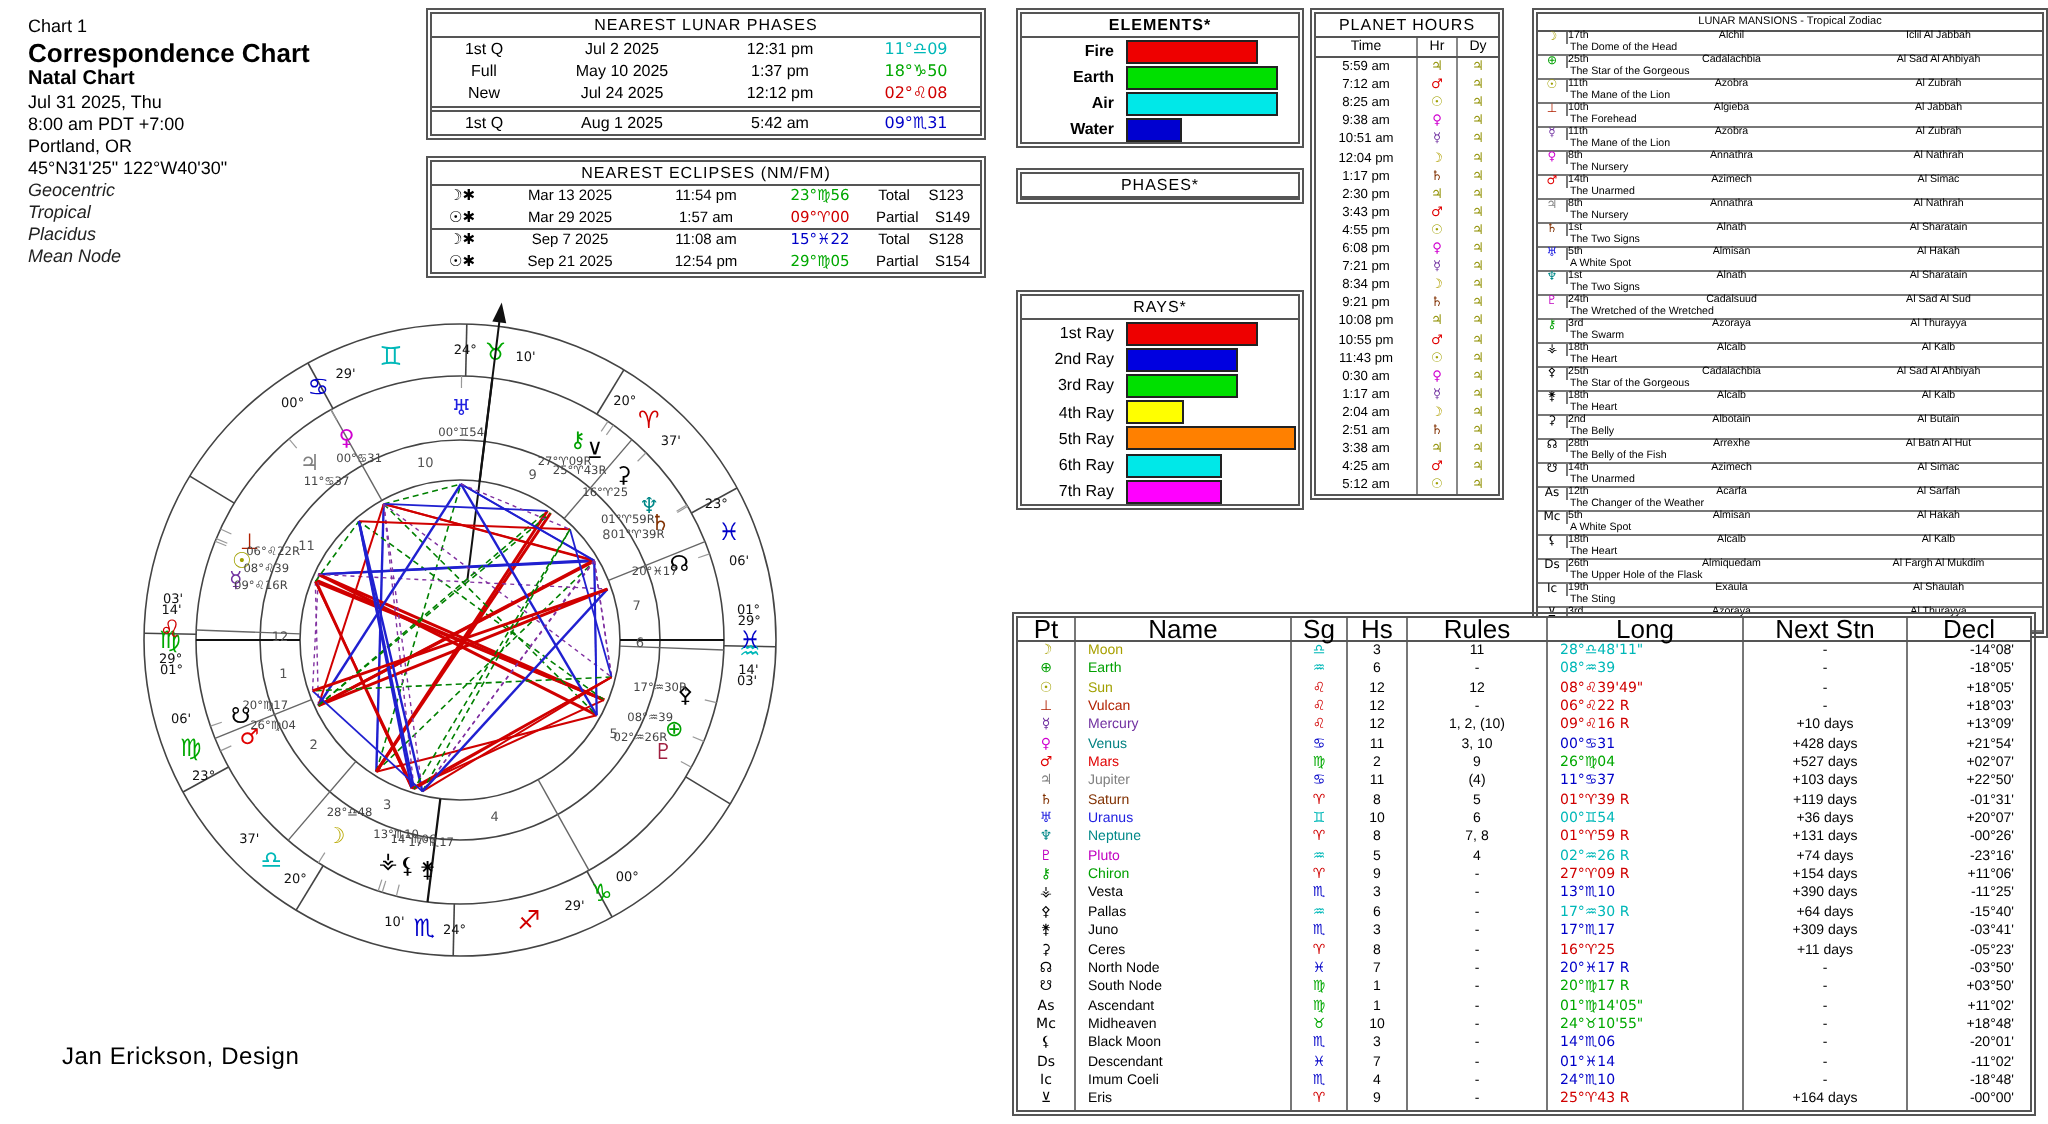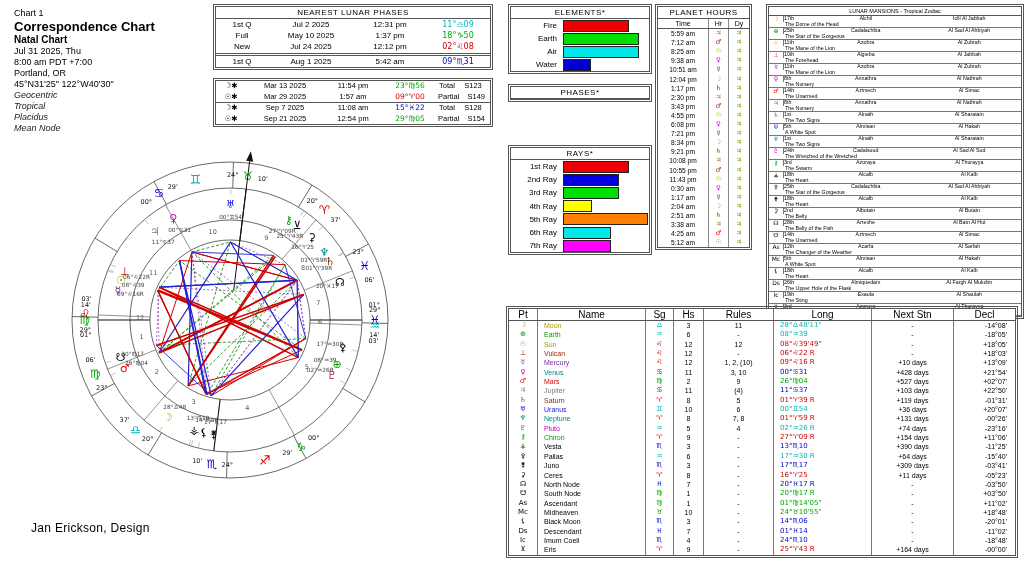--- a/index.html
+++ b/index.html
@@ -19,41 +19,41 @@
   #phases .trow{display:grid;grid-template-columns:52px 86px 72px 1fr;font-size:8px;line-height:11.2px;text-align:center;}
   #phases .sep{border-top:1px double #555;border-bottom:1px solid #555;height:1px;}
   
   #eclipses{left:215px;top:80px;width:274px;}
   #eclipses .trow{display:grid;grid-template-columns:30px 78px 58px 56px 1fr 34px;font-size:7.5px;line-height:10.6px;text-align:center;}
   #eclipses .midsep{border-top:1px solid #555;}
   
   .barpanel .brow{display:grid;grid-template-columns:52px 1fr;align-items:center;height:13px;font-size:8px;}
   .barpanel .blabel{text-align:right;padding-right:6px;}
   .barpanel .bar{height:10px;border:1px solid #222;}
-  #elements{left:510px;top:6px;width:138px;}
+  #elements{left:510px;top:6px;width:138px;font-weight:bold;}
   #modes{left:510px;top:86px;width:138px;}
   #rays{left:510px;top:147px;width:138px;}
   #rays .brow{height:13.2px;}
   
   #hours{left:657px;top:6px;width:91px;}
   #hours .hrow{display:grid;grid-template-columns:50px 20px 1fr;font-size:6.6px;line-height:9.1px;text-align:center;}
   #hours .hhead{font-size:7px;border-bottom:1px solid #555;}
   #hours .hc{border-left:1px solid #888;}
   
   #mansions{left:768px;top:6px;width:252px;}
   #mansions .mtitle{font-size:5.5px;text-align:center;border-bottom:1px solid #555;line-height:8px;}
   #mansions .mrow{border-bottom:1px solid #777;padding:0;}
   #mansions .l1{display:grid;grid-template-columns:15px 30px 1fr 1fr;font-size:5.3px;line-height:5.8px;}
   #mansions .l2{font-size:5.3px;line-height:5.2px;padding-left:16px;}
   #mansions .mg{border-right:1px solid #777;text-align:center;font-size:6px;}
   #mansions .c{text-align:center;}
   
   #ptable{left:508px;top:308px;width:506px;}
   #ptable .prow{display:grid;grid-template-columns:28px 108px 28px 30px 70px 98px 82px 1fr;font-size:7px;line-height:9.35px;}
-  #ptable .phead{font-size:10px;border-bottom:1px solid #555;line-height:11px;}
+  #ptable .phead{font-size:13px;border-bottom:1px solid #555;line-height:11px;}
   #ptable .cell{border-left:1px solid #777;padding:0 2px;text-align:center;}
   #ptable .cell:first-child{border-left:none;}
   #ptable .lft{text-align:left;padding-left:6px;}
   #ptable .rgt{text-align:right;padding-right:8px;}
   #signature{left:31px;top:521px;font-size:12px;letter-spacing:.3px;}
   #wheelbox{left:55px;top:140px;width:370px;height:370px;}
   svg text{font-family:"DejaVu Sans",sans-serif;}
 </style>
 </head>
 <body>
@@ -97,20 +97,21 @@
       <div class="trow">
         <div>1st Q</div>
         <div>Aug 1 2025</div>
         <div>5:42 am</div>
         <div class="g" style="color: rgb(0, 0, 200);">09°♏31</div>
       </div>
     </div>
 </div>
 
 <div id="eclipses" class="panel">
+  <div class="ptitle">NEAREST ECLIPSES (NM/FM)</div>
   <div id="eclipses-body">
       <div class="trow">
         <div class="g">☽✱</div>
         <div>Mar 13 2025</div>
         <div>11:54 pm</div>
         <div class="g" style="color: rgb(0, 168, 0);">23°♍56</div>
         <div>Total</div>
         <div>S123</div>
       </div>
       <div class="trow">

